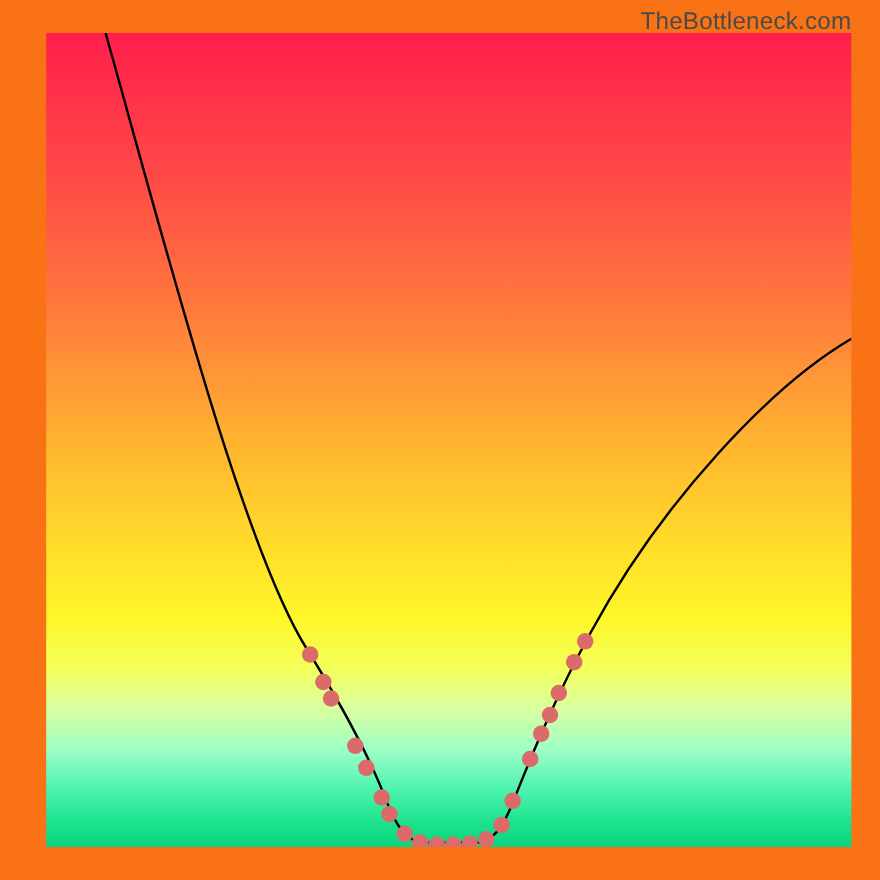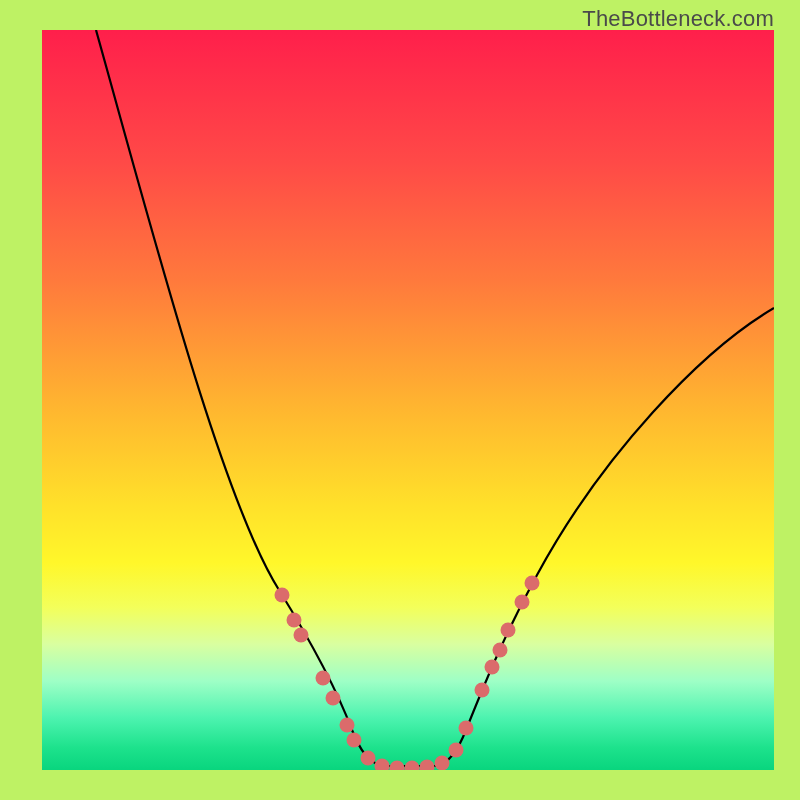--- a/index.html
+++ b/index.html
@@ -8,21 +8,21 @@
     width: 800px;
     height: 800px;
     overflow: hidden;
     background: #000;
     font-family: Arial, Helvetica, sans-serif;
   }
   .frame {
     position: relative;
     width: 800px;
     height: 800px;
-    background: #bef264;
+    background: #f97316;
   }
   .plot-area {
     position: absolute;
     left: 42px;
     top: 30px;
     width: 732px;
     height: 740px;
     background: linear-gradient(
       to bottom,
       #ff1f4b 0%,

